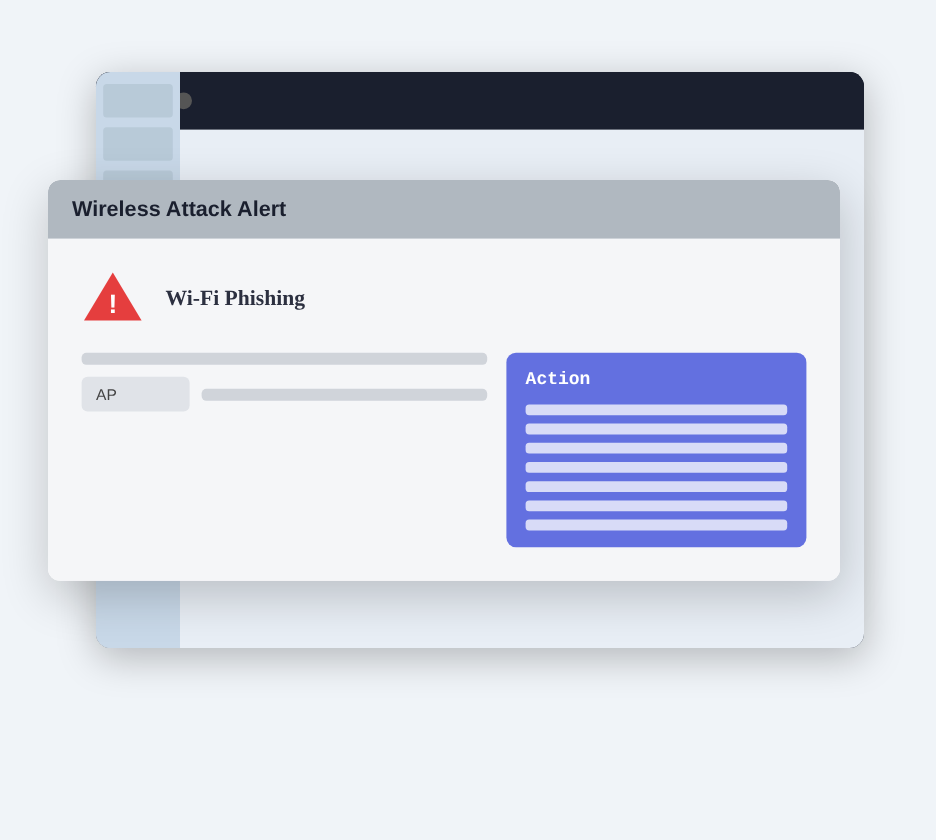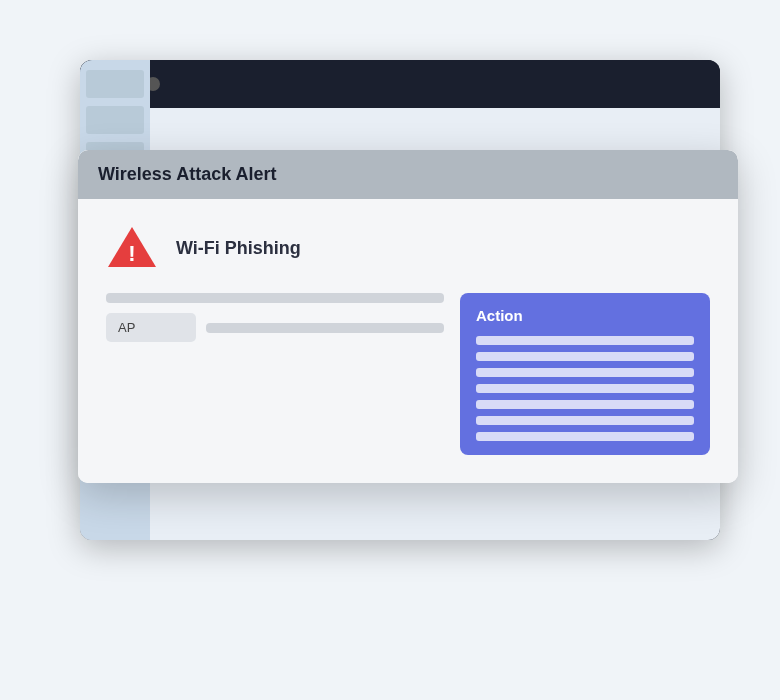--- a/index.html
+++ b/index.html
@@ -78,21 +78,20 @@
     
     .modal-window {
       position: absolute;
       top: 90px;
       left: 0;
       width: 660px;
       background: #ffffff;
       border-radius: 10px;
       box-shadow: 0 12px 40px rgba(0,0,0,0.2);
       overflow: hidden;
-      margin-left: 38px;
     }
 
     .modal-titlebar {
       background: #b0b8c0;
       padding: 14px 20px;
       border-radius: 10px 10px 0 0;
     }
 
     .modal-title {
       font-size: 18px;
@@ -119,38 +118,40 @@
     .warning-icon {
       width: 52px;
       height: 46px;
       flex-shrink: 0;
     }
 
     .alert-title {
       font-size: 18px;
       font-weight: 600;
       color: #2c3040;
+      font-family: Liberation Serif, serif;
     }
 
     
     .two-col {
       display: flex;
       gap: 16px;
     }
 
     .left-col {
       flex: 1;
       display: flex;
       flex-direction: column;
       gap: 10px;
     }
 
     .right-col {
       width: 250px;
       flex-shrink: 0;
+      font-family: Liberation Mono, monospace;
     }
 
     
     .field-row {
       display: flex;
       align-items: center;
       gap: 10px;
     }
 
     .field-label {

